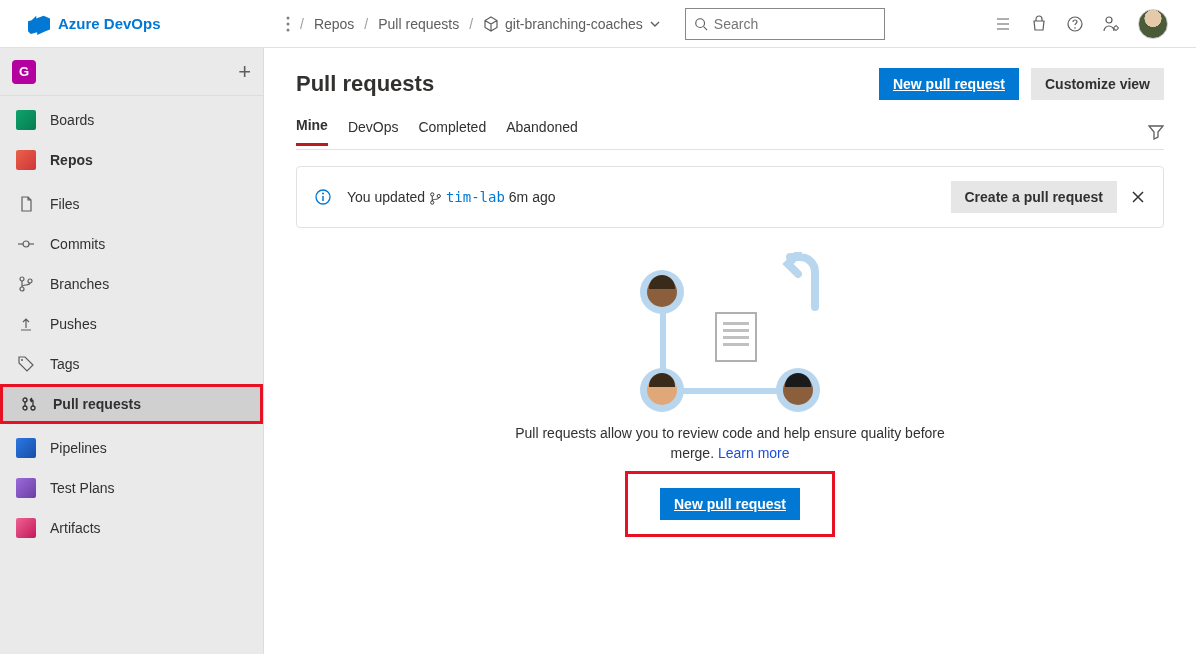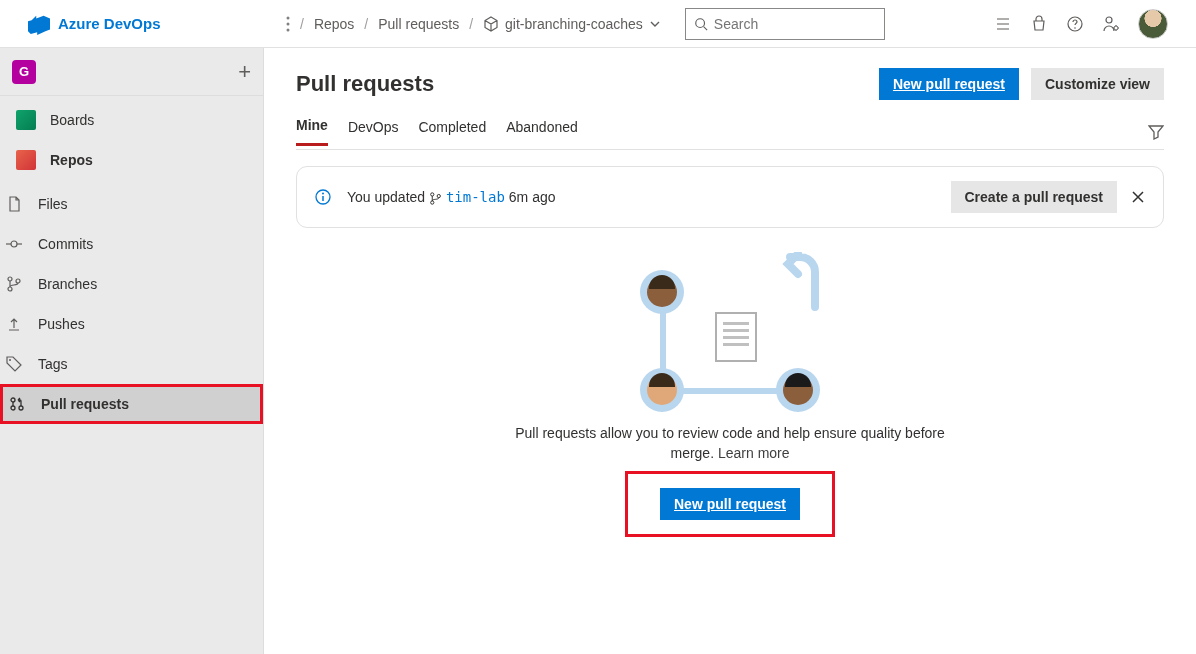--- a/index.html
+++ b/index.html
@@ -67,21 +67,21 @@
 .plus { font-size: 22px; color: #605e5c; cursor:pointer; font-weight: 300; }
 .nav { list-style: none; padding-top: 4px; }
 .nav-item {
   display: flex; align-items: center; gap: 14px;
   height: 40px; padding: 0 16px;
   color: #323130; cursor: pointer;
   font-size: 14px;
 }
 .nav-item.bold { font-weight: 600; }
 .nav-item.selected { background: #d0d0d0; font-weight:600; position: relative; }
-.nav-sub .nav-item { padding-left: 4px; }
+.nav-sub .nav-item { padding-left: 16px; }
 .nav-ic { width: 20px; height: 20px; display: flex; align-items: center; justify-content: center; flex-shrink: 0; }
 .ic-overview { background: linear-gradient(135deg,#2e9bd6,#0063b1); border-radius:2px; }
 .ic-boards { background: linear-gradient(135deg,#0fa36b,#057d52); border-radius:2px; }
 .ic-repos { background: linear-gradient(135deg,#e8634a,#d13438); border-radius:2px; }
 .ic-pipelines { background: linear-gradient(135deg,#2c78e4,#174ea6); border-radius:2px; }
 .ic-testplans { background: linear-gradient(135deg,#9c6ade,#6b3fa0); border-radius:2px; }
 .ic-artifacts { background: linear-gradient(135deg,#f06292,#c2185b); border-radius:2px; }
 .redbox { border: 3px solid #e81123; }
 .content { flex: 1; padding: 20px 32px; background: #fff; overflow:auto; }
 .page-head { display: flex; align-items: center; justify-content: space-between; margin-bottom: 14px; }
@@ -90,21 +90,21 @@
 .btn { height: 32px; padding: 0 14px; border: none; cursor: pointer; font-size: 14px; font-weight: 600; display:flex; align-items:center; }
 .btn-primary { background: #0078d4; color: #ffffff; text-decoration: underline; }
 .btn-default { background: #e6e6e6; color: #323130; }
 .tabs { display: flex; gap: 20px; border-bottom: 1px solid #e1e1e1; height:36px; align-items: center; position: relative; }
 .tab { cursor: pointer; color: #323130; padding-bottom: 10px; }
 .tab.active { font-weight: 600; border-bottom: 3px solid #b91c1c; }
 .filter-ic { margin-left: auto; color:#605e5c; cursor:pointer; }
 .notice {
   margin-top: 16px;
   border: 1px solid #e1e1e1;
-  border-radius: 11px;
+  border-radius: 4px;
   padding: 14px 18px;
   display: flex;
   align-items: center;
   gap: 16px;
 }
 .notice-info { color: #0078d4; }
 .notice-text { flex: 0 0 auto; }
 .branchlink { color: #0078d4; font-family: Menlo, Consolas, monospace; }
 .notice-actions { margin-left: auto; display:flex; align-items:center; gap: 14px; }
 .close-x { cursor:pointer; font-size: 14px; color:#323130; }
@@ -116,21 +116,21 @@
 .bub { width: 44px; height:44px; border-radius:50%; background:#b9d6ef; position:absolute; display:flex; align-items:center; justify-content:center; }
 .face { width:30px; height:30px; border-radius:50%; background:#e0a878; position:relative; }
 .face.dark { background:#8b5e3c; }
 .hair { position:absolute; top:-2px; left:2px; right:2px; height:14px; background:#3a2a1a; border-radius: 14px 14px 0 0; }
 .arrow { position:absolute; right:14px; top:0; width:40px; height:50px; }
 .sheet { position:absolute; left:85px; top:60px; width:42px; height:50px; background:#fff; border:2px solid #b0b0b0; }
 .sheet::before { content:""; position:absolute; left:6px; top:8px; right:6px; height:3px; background:#c0c0c0; box-shadow: 0 7px 0 #c0c0c0, 0 14px 0 #c0c0c0, 0 21px 0 #c0c0c0; }
 .conn { position:absolute; border: 6px solid #b9d6ef; border-radius: 40px; }
 .empty h2 { font-size: 26px; font-weight: 700; max-width: 480px; line-height:1.25; margin-bottom: 10px; }
 .empty p { color: #323130; max-width: 460px; font-size:14px; line-height:1.4; }
-.empty a.learn { color: #404040; text-decoration: none; }
+.empty a.learn { color: #1d4ed8; text-decoration: none; }
 .empty .redbox-wrap { border: 3px solid #e81123; padding: 14px 32px; margin-top: 8px; }
 svg { display:block; }
 </style>
 </head>
 <body>
 
 <div class="topbar">
   <div class="logo-wrap">
     <span class="logo-icon">
       <svg width="22" height="22" viewBox="0 0 24 24">
@@ -271,20 +271,34 @@
       <li class="nav-item selected redbox">
         <span class="nav-ic">
             <svg width="16" height="16" viewBox="0 0 16 16">
               <circle cx="4" cy="4" r="2" fill="none" stroke="#323130" stroke-width="1.3"></circle>
               <circle cx="4" cy="12" r="2" fill="none" stroke="#323130" stroke-width="1.3"></circle>
               <circle cx="12" cy="12" r="2" fill="none" stroke="#323130" stroke-width="1.3"></circle>
               <path fill="none" stroke="#323130" stroke-width="1.3" d="M4 6v4M9 4h2a1 1 0 011 1v5M9 4l2-2M9 4l2 2"></path>
             </svg>
           </span>
         <span>Pull requests</span>
+      </li>
+    </ul>
+    <ul class="nav">
+      <li class="nav-item">
+        <span class="nav-ic ic-pipelines"></span>
+        <span>Pipelines</span>
+      </li>
+      <li class="nav-item">
+        <span class="nav-ic ic-testplans"></span>
+        <span>Test Plans</span>
+      </li>
+      <li class="nav-item">
+        <span class="nav-ic ic-artifacts"></span>
+        <span>Artifacts</span>
       </li>
     </ul>
   </div>
 
   <div class="content">
     <div class="page-head">
       <h1 class="page-title">Pull requests</h1>
       <div class="head-actions">
         <button class="btn btn-primary">New pull request</button>
         <button class="btn btn-default">Customize view</button>

